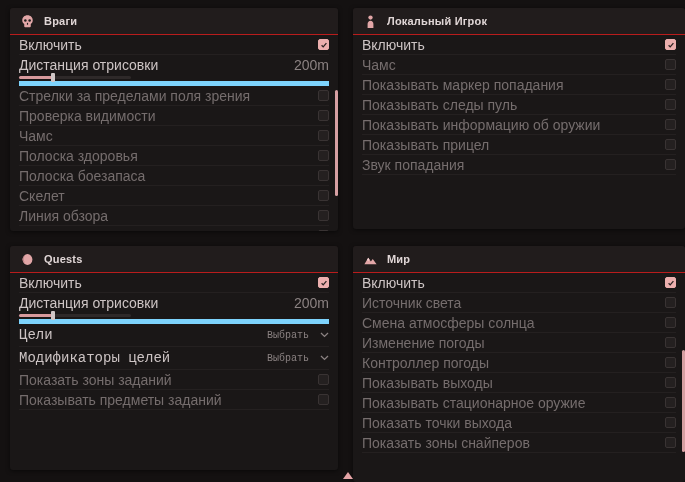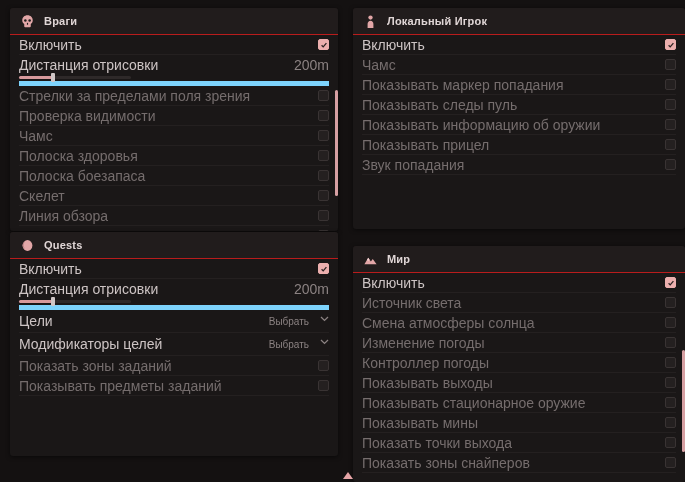--- a/index.html
+++ b/index.html
@@ -13,21 +13,21 @@
   }
   .panel{
     position:absolute;
     background:#1a1717;
     border-radius:3px;
     overflow:hidden;
     box-shadow:0 1px 4px rgba(0,0,0,.55);
   }
   #panel-enemies{left:10px;top:8px;width:328px;height:223px;}
   #panel-local-player{left:353px;top:8px;width:332px;height:221px;}
-  #panel-quests{left:10px;top:232px;width:328px;height:224px;}
+  #panel-quests{left:10px;top:246px;width:328px;height:224px;}
   #panel-world{left:353px;top:246px;width:332px;height:236px;}
 
   .hdr{
     height:26px;
     display:flex;align-items:center;gap:9px;
     padding:0 9px 0 10px;
     background:#211c1c;
     border-bottom:1px solid #b91c1c;
   }
   .hdr-title{
@@ -35,21 +35,21 @@
   }
   .hdr-icon{width:15px;height:15px;flex:0 0 auto;display:block;}
 
   .rows{position:relative;}
   .r{
     margin:0 9px;
     height:19px;
     display:flex;align-items:center;justify-content:space-between;
     border-bottom:1px solid #242020;
   }
-  .r.tall{height:22px;}
+  .r.tall{height:22px;font-family:Liberation Mono, monospace;}
   .rl{font-size:14px;color:#756d6d;white-space:nowrap;}
   .rl.b{color:#cdc4c4;}
 
   .cb{
     width:9px;height:9px;flex:0 0 auto;
     border-radius:2px;
     background:#242020;
     border:1px solid #393333;
     display:flex;align-items:center;justify-content:center;
   }
@@ -65,21 +65,21 @@
   }
   .slider-top{display:flex;align-items:center;justify-content:space-between;}
   .val{font-size:14px;color:#8b8282;}
   .track{
     position:relative;width:112px;height:3px;border-radius:2px;
     background:#2e2929;
   }
   .fill{position:absolute;left:0;top:0;height:3px;width:34px;border-radius:2px;background:#d89a9d;}
   .knob{position:absolute;left:32px;top:-3px;width:4px;height:9px;border-radius:1px;background:#cfc6c6;}
 
-  .dd{display:flex;gap:11px;cursor:pointer;}
+  .dd{display:flex;align-items:center;gap:11px;cursor:pointer;}
   .dd-text{font-size:10px;color:#8b8282;}
   .dd svg{display:block;}
 
   .scroll-thumb{
     position:absolute;width:3px;border-radius:2px;background:#d7a0a3;
   }
   #sb-enemies{right:0;top:82px;height:106px;}
   #sb-world{right:0;top:104px;height:102px;}
 
   .tri{
@@ -291,24 +291,20 @@
     </div>
     <div class="r">
       <span class="rl">Показывать выходы</span>
       <span class="cb"></span>
     </div>
     <div class="r">
       <span class="rl">Показывать стационарное оружие</span>
       <span class="cb"></span>
     </div>
     <div class="r">
-      <span class="rl">Показывать мины</span>
-      <span class="cb"></span>
-    </div>
-    <div class="r">
       <span class="rl">Показать точки выхода</span>
       <span class="cb"></span>
     </div>
     <div class="r">
       <span class="rl">Показать зоны снайперов</span>
       <span class="cb"></span>
     </div>
   </div>
   <div class="scroll-thumb" id="sb-world"></div>
 </div>

